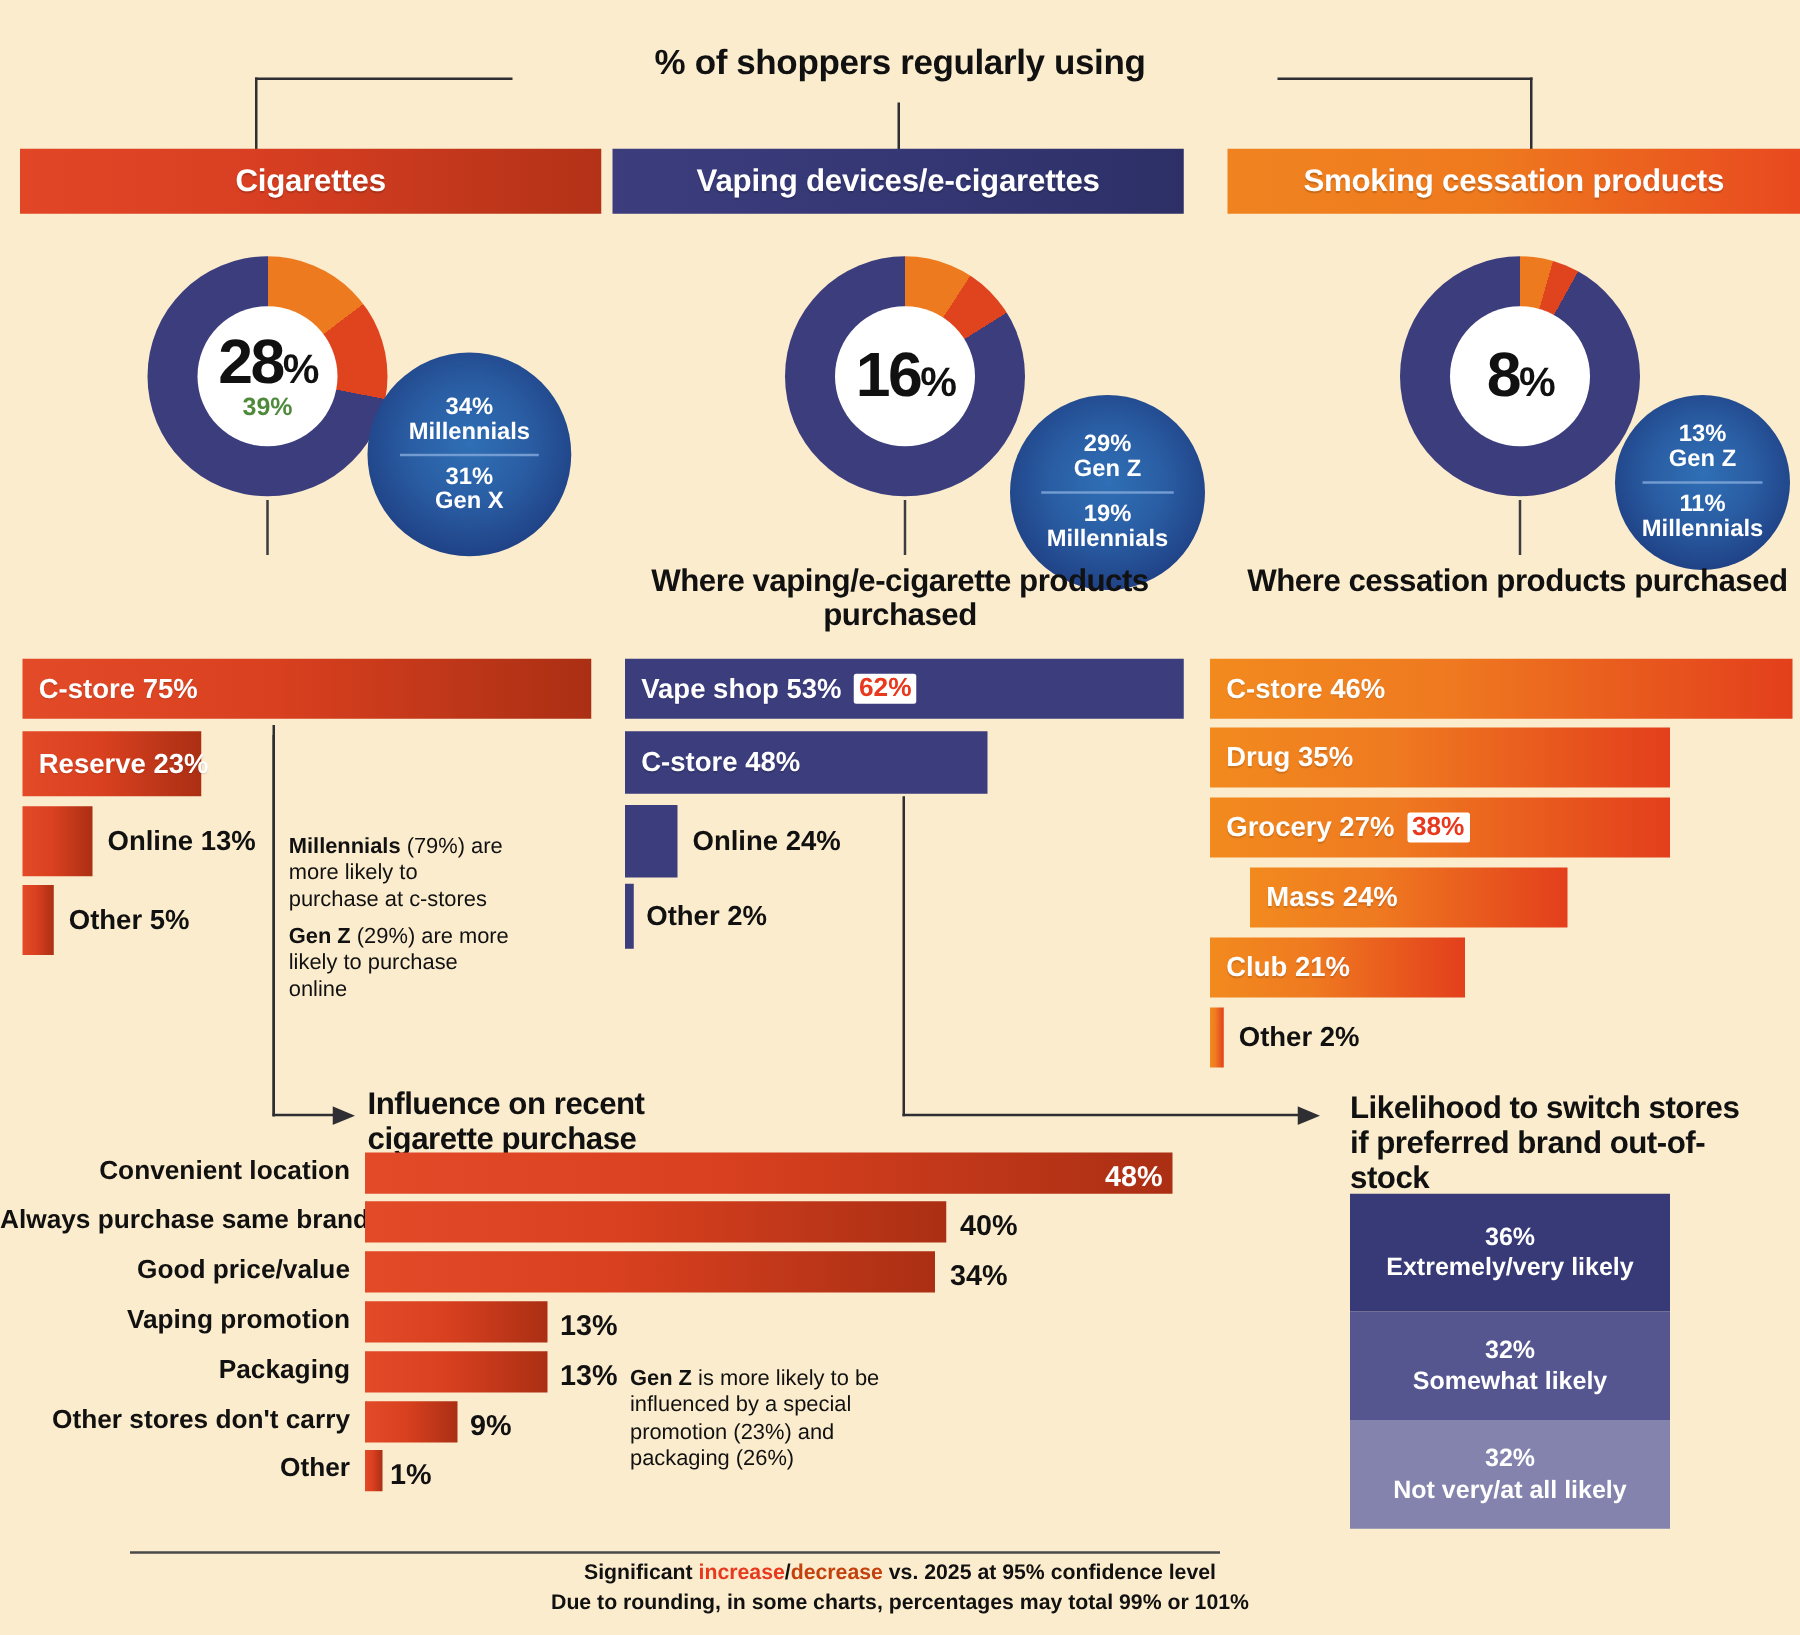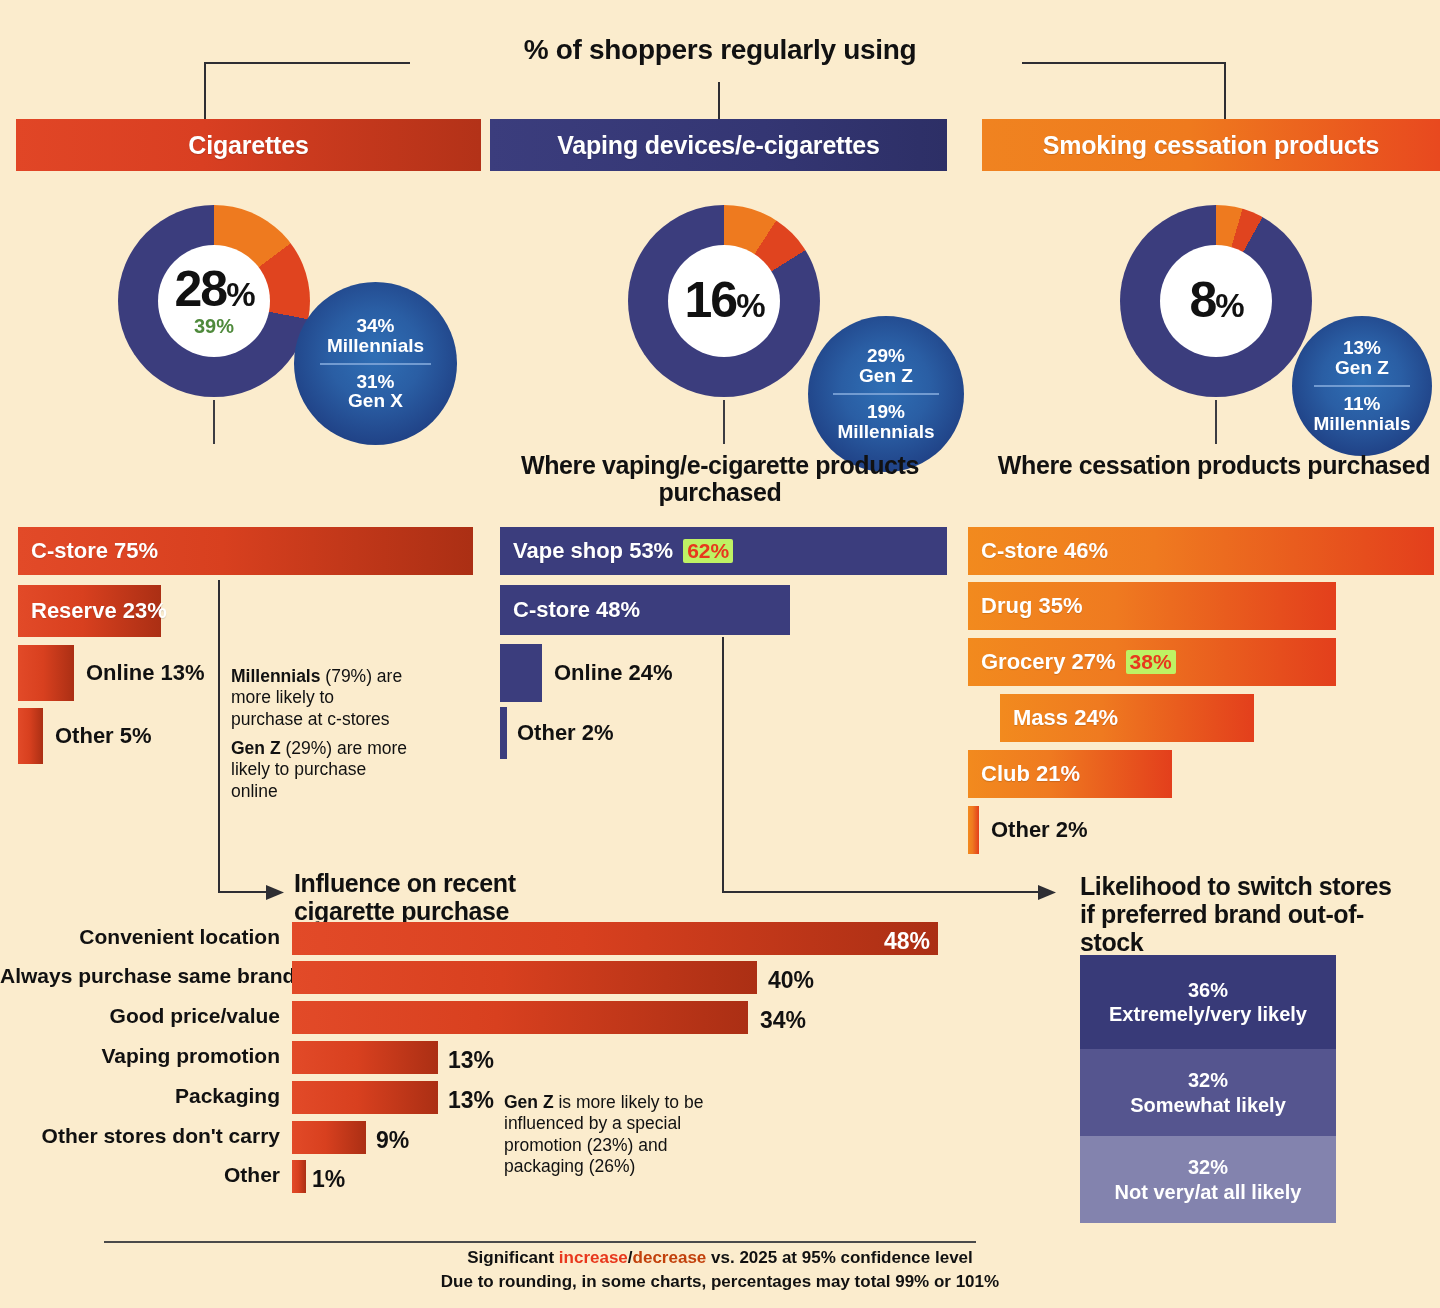--- a/index.html
+++ b/index.html
@@ -74,21 +74,21 @@
   .barrow{position:absolute;display:flex;align-items:center;}
   .bar{height:100%;display:flex;align-items:center;}
   .bar-inlabel{
     color:#fff;font-weight:bold;font-size:22px;padding-left:13px;white-space:nowrap;
     text-shadow:0 1px 1px rgba(0,0,0,.15);
   }
   .bar-outlabel{
     color:#111;font-weight:bold;font-size:22px;margin-left:12px;white-space:nowrap;
   }
   .chip{
-    display:inline-block;background:#bef264;color:#e8381d;font-weight:bold;
+    display:inline-block;background:#ffffff;color:#e8381d;font-weight:bold;
     padding:0 4px;margin-left:10px;border-radius:2px;font-size:21px;line-height:1.18;
   }
   .red-grad{background:linear-gradient(90deg,#e24a28 0%,#d8401f 45%,#ab2f14 100%);}
   .navy-flat{background:#3b3d7d;}
   .orange-grad{background:linear-gradient(90deg,#f28a1e 0%,#ef7a20 40%,#e33f1c 100%);}
 
   
   .note{
     position:absolute;font-size:17.5px;line-height:1.22;color:#111;
   }

